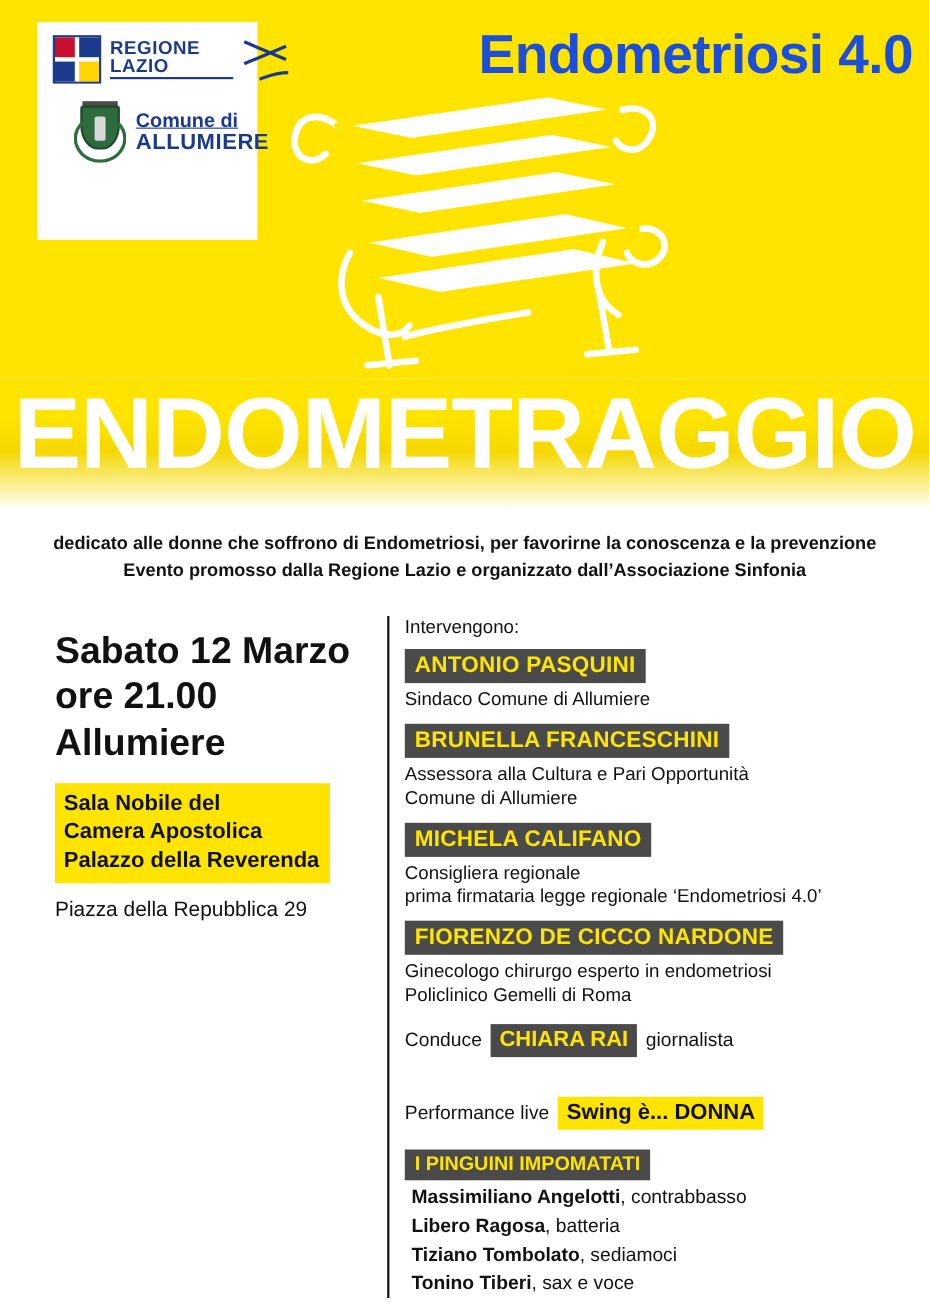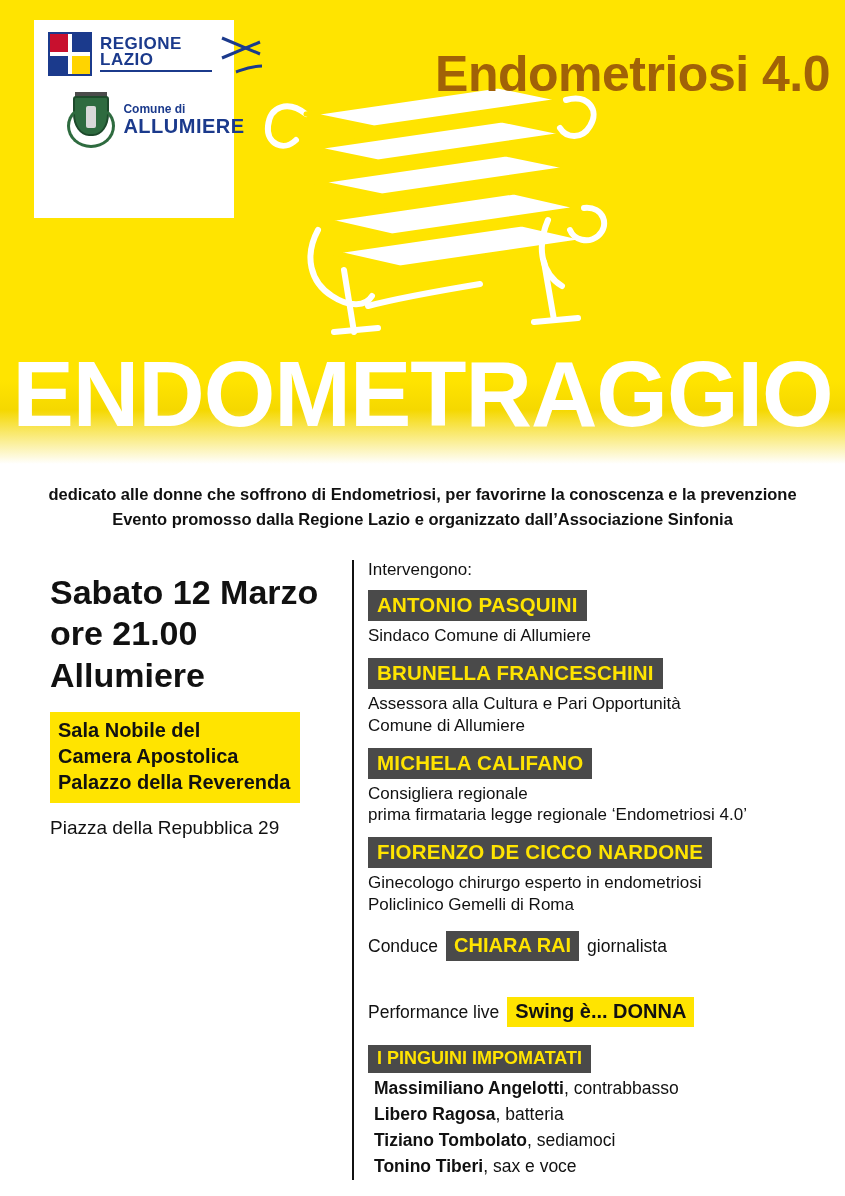--- a/index.html
+++ b/index.html
@@ -125,37 +125,37 @@
     border: 3px solid #2e6b3f;
     border-top-color: transparent;
     border-radius: 50%;
     box-sizing: border-box;
   }
   .comune-text {
     line-height: 1.05;
     color: #1b3a8c;
     font-weight: bold;
   }
-  .comune-text .c1 { font-size: 12px; }
+  .comune-text .c1 { font-size: 18px; text-decoration: underline; }
   .comune-text .c2 { font-size: 20px; letter-spacing: 0.5px; }
 
   
   .bench {
     position: absolute;
     left: 248px; top: 70px;
     width: 360px; height: 270px;
   }
 
   
   .headline {
     position: absolute;
-    left: 340px; top: 49px;
+    left: 340px; top: 24px;
     width: 490px;
     text-align: right;
-    color: #a16207;
+    color: #1d4ed8;
   }
   .headline .h1 {
     font-size: 50px;
     font-weight: bold;
     letter-spacing: -0.5px;
     line-height: 1;
     white-space: nowrap;
   }
   .headline .h2 {
     margin-top: 14px;

